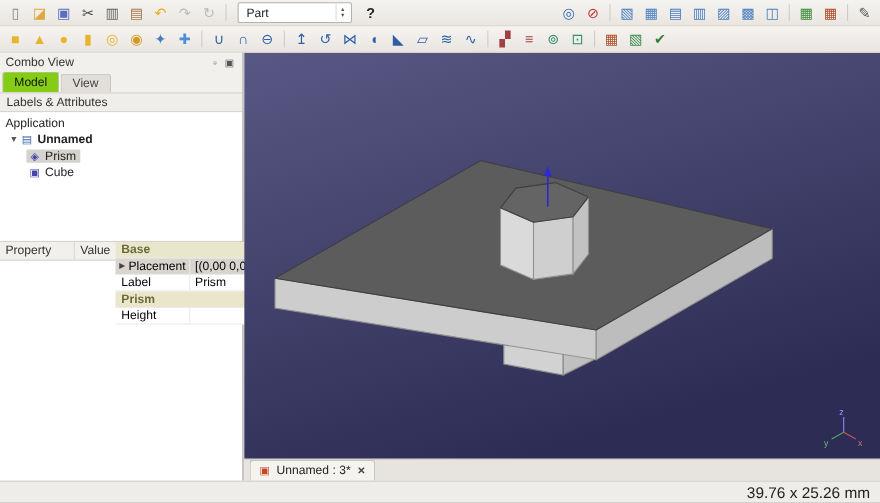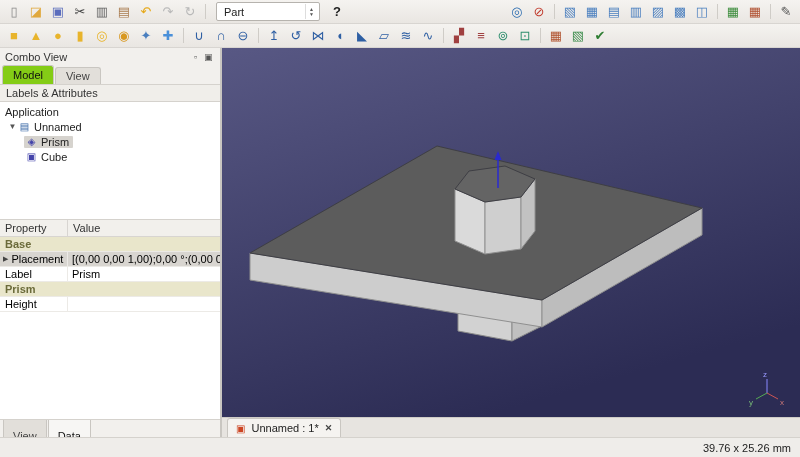--- a/index.html
+++ b/index.html
@@ -31,25 +31,25 @@
   .cv-tab{height:17px;padding:0 10px;font-size:11px;display:flex;align-items:center;background:#e2dfda;
           border:1px solid #c9c6c1;border-bottom:none;border-radius:3px 3px 0 0;color:#444;}
   .cv-tab.active{background:#84cc16;height:19px;color:#111;}
   .attr-bar{height:18px;flex:none;background:#f0eeea;border-top:1px solid #d5d2cd;border-bottom:1px solid #d5d2cd;
             display:flex;align-items:center;padding:0 6px;font-size:11px;color:#333;}
   .tree{height:118px;flex:none;background:#ffffff;border-bottom:1px solid #d5d2cd;padding-top:2px;
         font-size:11px;overflow:hidden;}
   .tree-row{height:15px;display:flex;align-items:center;padding-left:5px;color:#222;}
   .twisty{width:11px;font-size:8px;color:#555;text-align:center;flex:none;}
   .tree-icon{width:13px;font-size:10px;display:flex;justify-content:center;margin-right:3px;flex:none;}
-  .bold{font-weight:normal;}
+  .bold{font-weight:bold;}
   .selwrap{background:#d6d3ce;display:flex;align-items:center;padding:0 4px 0 1px;border-radius:1px;}
 
   
-  .prop{flex:1;display:flex;flex-direction:column;background:#ffffff;font-size:11px;min-height:0;}
+  .prop{flex:1;display:flex;flex-direction:row;background:#ffffff;font-size:11px;min-height:0;}
   .prop-header{display:flex;height:17px;flex:none;background:#f2f0ec;border-bottom:1px solid #d8d5d1;}
   .ph{padding:1px 5px;border-right:1px solid #d8d5d1;color:#333;display:flex;align-items:center;}
   .ph.property{width:68px;flex:none;}
   .ph.value{flex:1;border-right:none;}
   .prop-row{display:flex;height:15px;flex:none;border-bottom:1px solid #eceae6;align-items:center;background:#fff;}
   .prop-row.group{background:#e9e6cb;color:#6b6b3a;font-weight:bold;padding-left:5px;}
   .prop-row.selected{background:#d8d5d0;}
   .pcell-label{width:68px;flex:none;padding-left:5px;border-right:1px solid #eceae6;display:flex;
                align-items:center;height:100%;overflow:hidden;white-space:nowrap;}
   .pcell-value{flex:1;padding-left:4px;display:flex;align-items:center;height:100%;
@@ -69,21 +69,21 @@
   .doc-tabbar{height:20px;flex:none;background:#e7e4e0;border-top:1px solid #cfccc7;display:flex;
               align-items:flex-end;padding-left:5px;}
   .doc-tab{height:19px;background:#f5f3f0;border:1px solid #c9c6c1;border-bottom:none;
            border-radius:3px 3px 0 0;display:flex;align-items:center;padding:0 8px;font-size:11px;
            gap:6px;color:#222;}
   .doc-icon{color:#cc4422;font-size:10px;}
   .tab-close{font-size:9px;color:#444;font-weight:bold;}
 
   
   .status-bar{height:20px;flex:none;background:#efedea;border-top:1px solid #d5d2cd;display:flex;
-              align-items:center;justify-content:flex-end;padding:0 9px;font-size:11px;color:#222;}
+              align-items:center;justify-content:flex-end;padding:0 9px;font-size:14px;color:#222;}
 </style>
 </head>
 <body>
 
 <div class="window">
 
   <div class="toolbar">
     <div class="tb-group">
         <span class="tbi" title="new-document" style="color: rgb(138, 138, 138);">▯</span>
         <span class="tbi" title="open-document" style="color: rgb(224, 168, 60);">◪</span>
@@ -276,21 +276,21 @@
             <text x="541" y="329" fill="#9a9aff" font-size="8">z</text>
             <text x="558" y="357" fill="#cc7777" font-size="8">x</text>
             <text x="527" y="357" fill="#77bb77" font-size="8">y</text>
           </g>
         </svg>
       </div>
 
       <div class="doc-tabbar">
         <div class="doc-tab">
           <span class="doc-icon">▣</span>
-          <span>Unnamed : 1*</span>
+          <span>Unnamed : 3*</span>
           <span class="tab-close">✕</span>
         </div>
       </div>
     </div>
   </div>
 
   <div class="status-bar">
     <span>39.76 x 25.26 mm</span>
   </div>
 

